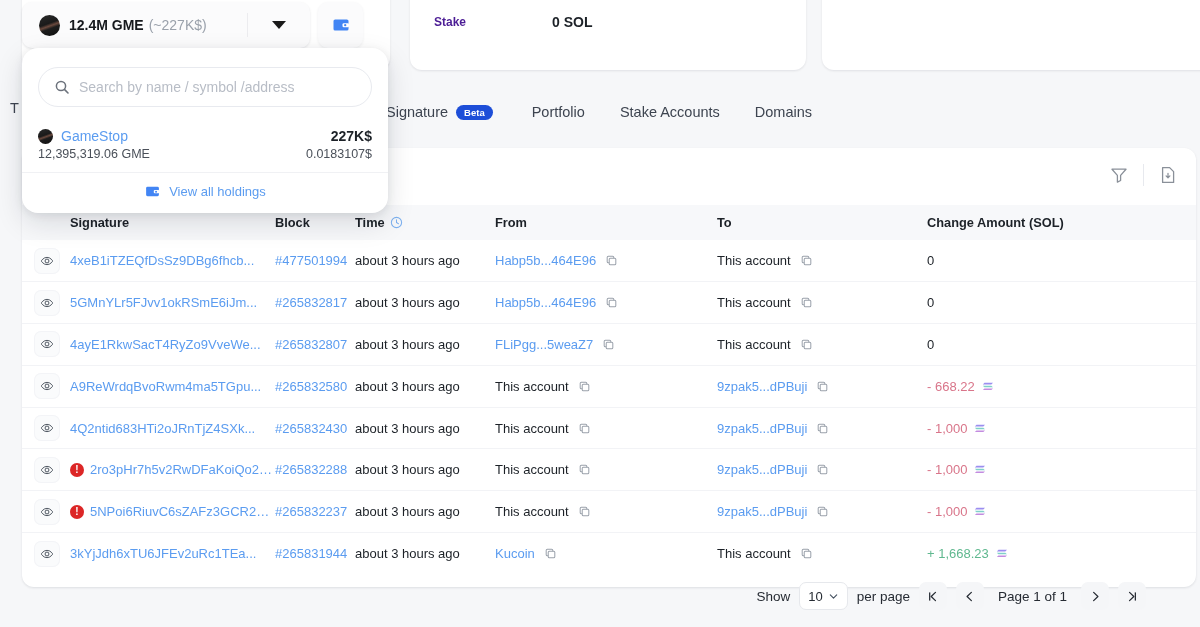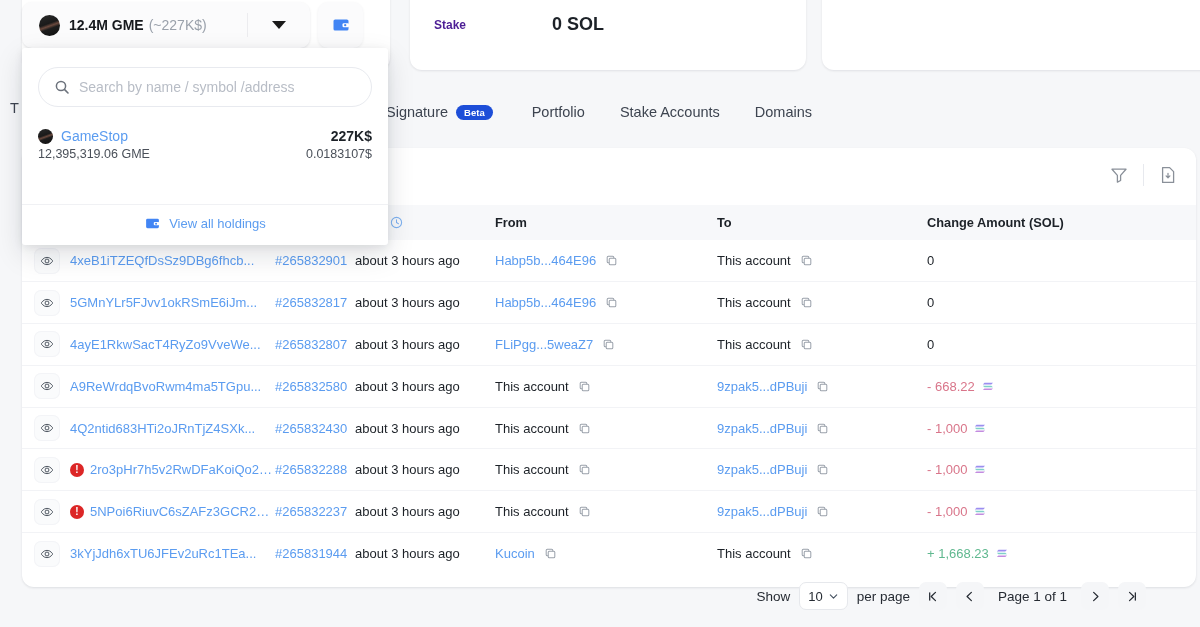--- a/index.html
+++ b/index.html
@@ -17,21 +17,21 @@
   .card {
     position: absolute; top: 0; background: #fff; border-radius: 12px;
     box-shadow: 0 1px 3px rgba(16,24,40,.06), 0 1px 2px rgba(16,24,40,.04);
   }
   .card.c1 { left: 22px;  width: 368px; height: 116px; }
   .card.c2 { left: 410px; width: 396px; height: 116px; }
   .card.c3 { left: 822px; width: 396px; height: 116px; }
 
   .stake-row { position: absolute; left: 24px; top: 60px; display: flex; align-items: center; }
   .stake-label { font-size: 12px; color: #4c1d95; width: 118px; font-weight: bold; }
-  .stake-value { font-size: 18px; color: #1c2127; font-weight: 700; }
+  .stake-value { font-size: 14px; color: #1c2127; font-weight: 700; }
 
   
   .token-select {
     position: absolute; left: 22px; top: 2px; width: 288px; height: 46px;
     background: #fbfbfc; border-radius: 10px;
     box-shadow: 0 1px 3px rgba(16,24,40,.07), 0 1px 2px rgba(16,24,40,.04);
     display: flex; align-items: center; cursor: pointer;
   }
   .token-logo {
     width: 21px; height: 21px; border-radius: 50%; margin-left: 17px; flex: 0 0 auto;
@@ -46,21 +46,21 @@
   .wallet-btn {
     position: absolute; left: 318px; top: 2px; width: 45px; height: 46px;
     background: #fbfbfc; border-radius: 10px; cursor: pointer;
     box-shadow: 0 1px 3px rgba(16,24,40,.07);
     display: flex; align-items: center; justify-content: center;
   }
 
   
   .dropdown {
     position: absolute; left: 22px; top: 48px; width: 366px;
-    background: #fff; border-radius: 3px; z-index: 40;
+    background: #fff; border-radius: 16px; z-index: 40;
     box-shadow: 0 10px 28px rgba(16,24,40,.13), 0 2px 8px rgba(16,24,40,.08);
     padding-bottom: 2px;
   }
   .dd-search {
     margin: 19px 16px 13px 16px; height: 40px; border: 1px solid #e8eaef;
     border-radius: 20px; display: flex; align-items: center; background:#fff;
   }
   .dd-search .mag { margin-left: 15px; flex: 0 0 auto; }
   .dd-search input {
     border: 0; outline: none; background: transparent; font-size: 14px;
@@ -77,21 +77,21 @@
     background: linear-gradient(160deg,#2b2b2b 0%,#1a1a1a 42%,#6b4a3e 52%,#1d1d1d 62%,#0f0f0f 100%);
   }
   .dd-name { font-size: 14px; color: #5b9cf0; margin-left: 8px; }
   .dd-usd { font-size: 14px; color: #1c2127; font-weight: 700; }
   .dd-sub { display:flex; align-items:center; justify-content: space-between; margin-top: 3px; }
   .dd-qty { font-size: 12.5px; color: #4a5059; }
   .dd-price { font-size: 12.5px; color: #4a5059; }
 
   .dd-foot {
     border-top: 1px solid #f0f1f4; padding: 10px 0 11px 0;
-    display: flex; align-items: center; justify-content: center; gap: 8px; cursor: pointer; margin-top: 32px;
+    display: flex; align-items: center; justify-content: center; gap: 8px; cursor: pointer;
   }
   .dd-foot span { font-size: 13px; color: #5b9cf0; }
 
   
   .tabs { position: absolute; top: 96px; left: 0; width: 1200px; height: 32px; display: flex; align-items: center; }
   .tab { font-size: 14.5px; color: #3d4450; cursor: pointer; white-space: nowrap; }
   .tab.clipped { position: absolute; left: 10px; top: 100px; }
   .beta {
     display: inline-flex; align-items: center; justify-content: center;
     background: #1d4ed8; color: #fff; font-size: 9.5px; font-weight: 700;
@@ -285,21 +285,21 @@
                   <path d="M1.6 9S4.3 4.3 9 4.3 16.4 9 16.4 9 13.7 13.7 9 13.7 1.6 9 1.6 9z" fill="none" stroke="#3c4450" stroke-width="1.15"></path>
                   <circle cx="9" cy="9" r="2.5" fill="none" stroke="#3c4450" stroke-width="1.15"></circle>
                 </svg>
               </div>
             </td>
             <td>
               <div class="sig-cell">
                 <span class="link">4xeB1iTZEQfDsSz9DBg6fhcb...</span>
               </div>
             </td>
-            <td><span class="link">#265832901</span></td>
+            <td><span class="link">#477501994</span></td>
             <td>about 3 hours ago</td>
             <td>
               <div class="addr-cell">
                 <span class="link">Habp5b...464E96</span>
                 <svg width="13" height="13" viewBox="0 0 16 16" style="cursor:pointer">
                   <rect x="5.2" y="5.2" width="8.1" height="8.1" rx="1.4" fill="none" stroke="#9aa1ab" stroke-width="1.25"></rect>
                   <path d="M10.8 5.1V4.1a1.4 1.4 0 0 0-1.4-1.4H4.1A1.4 1.4 0 0 0 2.7 4.1v5.3a1.4 1.4 0 0 0 1.4 1.4h1" fill="none" stroke="#9aa1ab" stroke-width="1.25"></path>
                 </svg>
               </div>
             </td>

